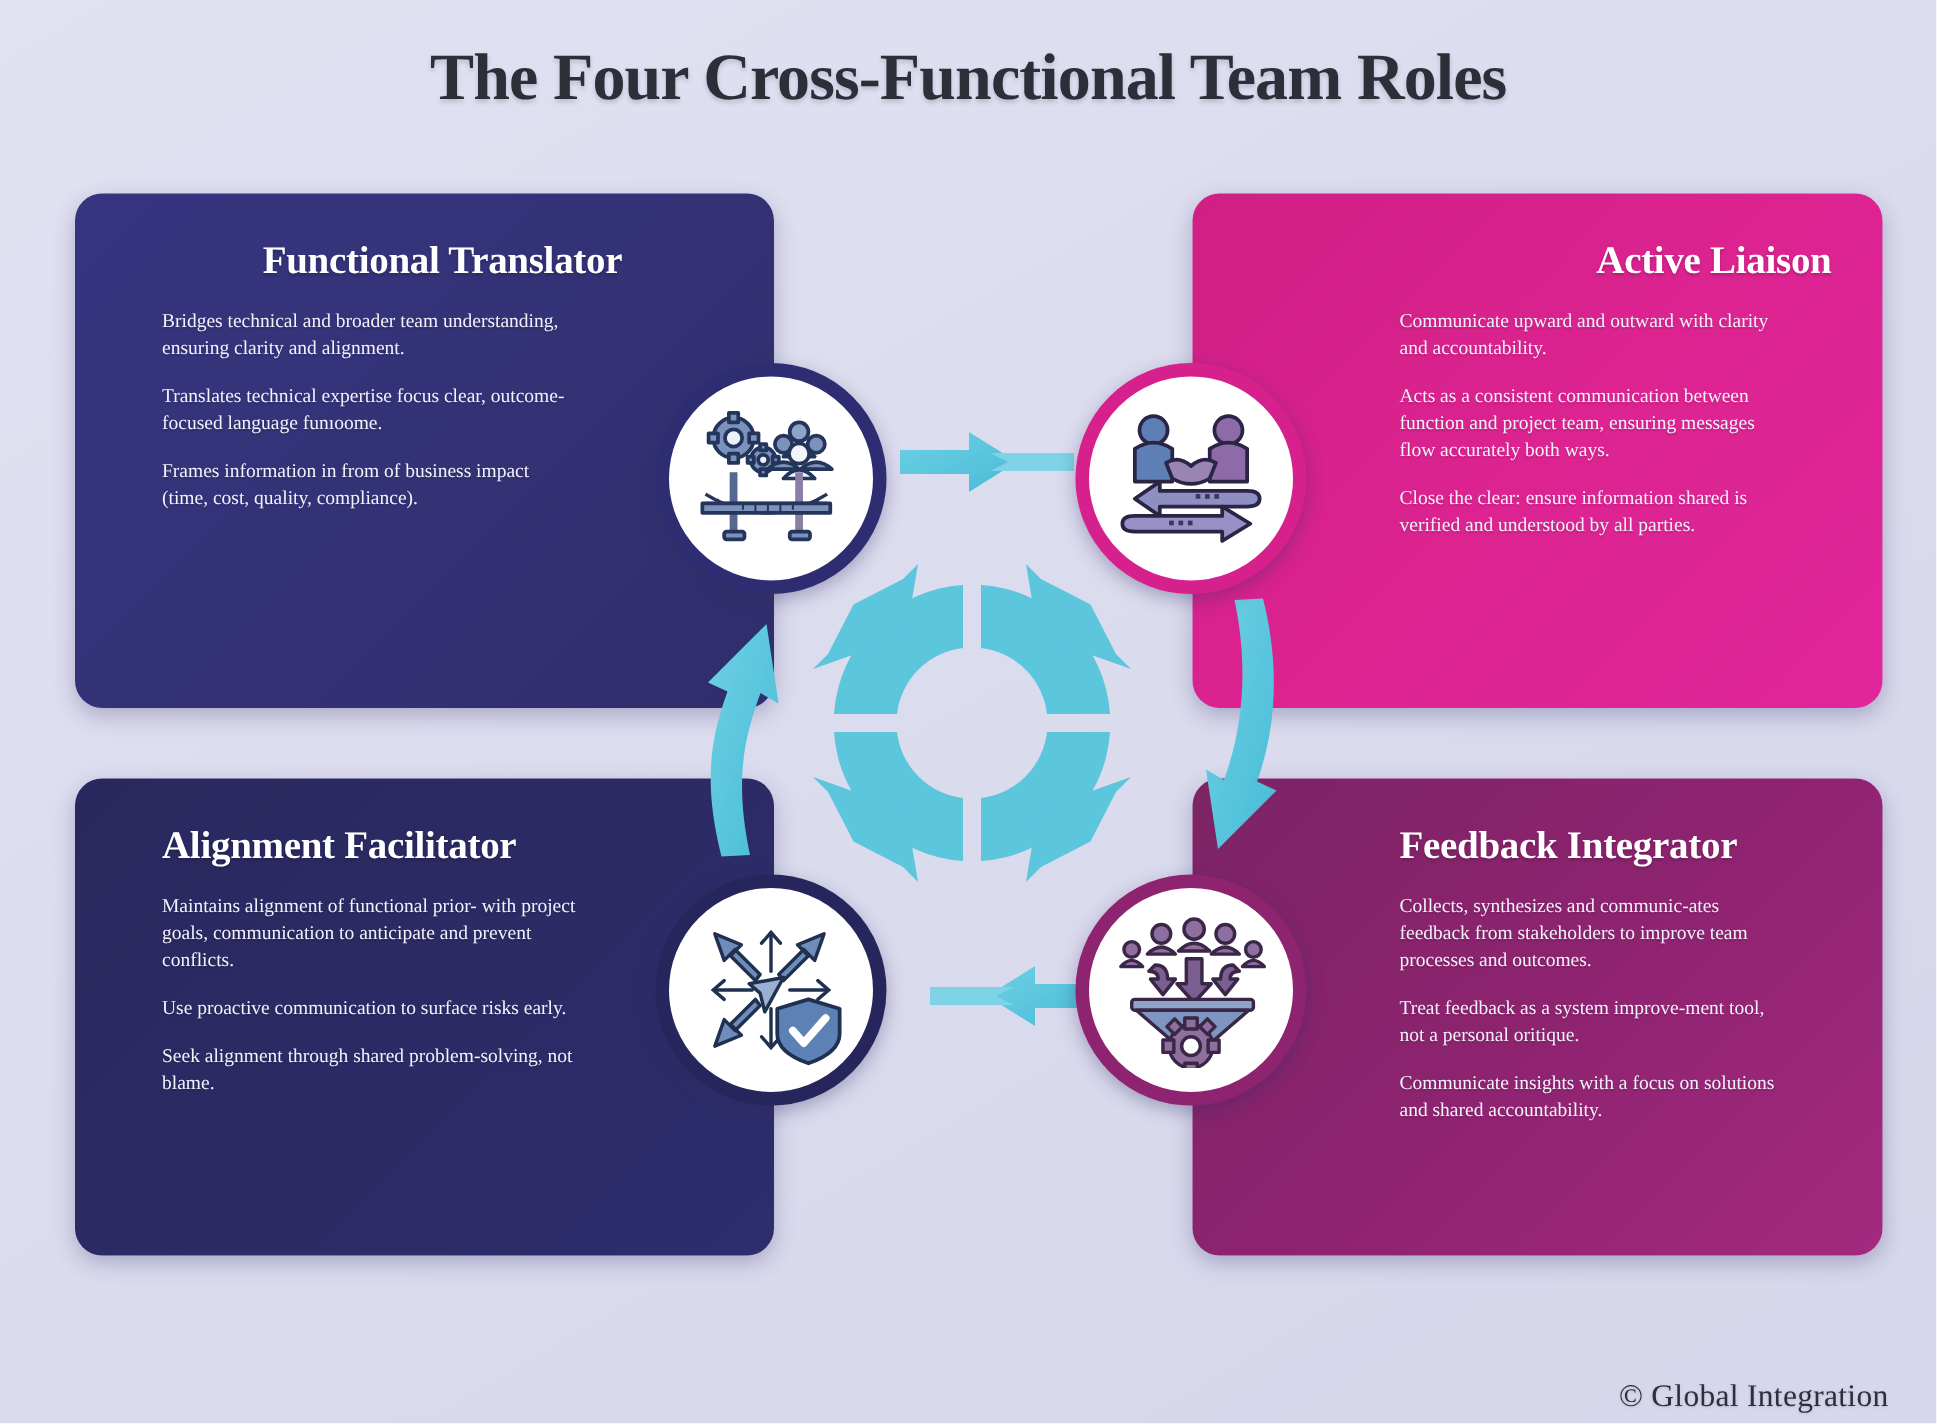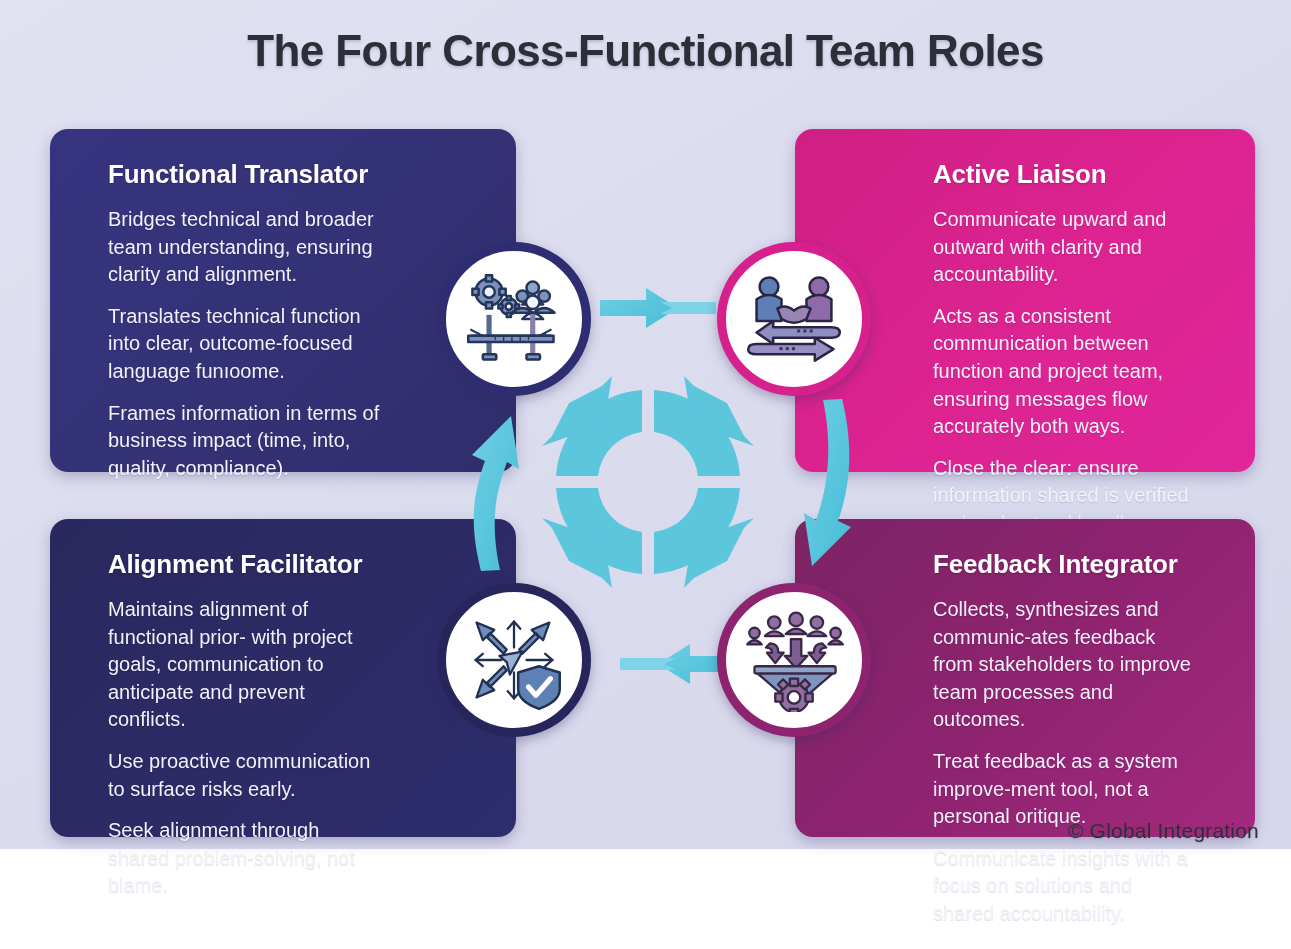--- a/index.html
+++ b/index.html
@@ -3,22 +3,23 @@
 <meta charset="utf-8">
 <style>
   * { box-sizing: border-box; margin: 0; padding: 0; }
   html, body {
     width: 1291px; height: 949px;
     font-family: "Liberation Sans", sans-serif;
     overflow: hidden;
   }
   #stage {
     position: relative;
-    width: 1291px; height: 849px;
+    width: 1291px; height: 949px;
     background: linear-gradient(150deg, #e2e1f2 0%, #dcdcef 45%, #d6d6ec 100%);
+    font-family: Liberation Serif, serif;
   }
 
   
   #title {
     position: absolute;
     top: 26px; left: 0; width: 1291px;
     text-align: center;
     font-size: 44px;
     font-weight: bold;
     color: #2e2e38;
@@ -35,40 +36,40 @@
     box-shadow: 0 5px 14px rgba(60,55,110,0.30);
   }
   .card h2 {
     font-size: 26px;
     font-weight: bold;
     margin-bottom: 16px;
     text-shadow: 0 1px 2px rgba(0,0,0,0.22);
     letter-spacing: -0.2px;
   }
   .card p {
-    font-size: 20px;
+    font-size: 13px;
     line-height: 1.38;
     margin-bottom: 14px;
     color: #f3f1fb;
     text-shadow: 0 1px 1px rgba(0,0,0,0.14);
   }
   .card p:last-child { margin-bottom: 0; }
 
   #card-tl {
     left: 50px; top: 129px; width: 466px; height: 343px;
     background: linear-gradient(135deg, #36347f 0%, #343275 55%, #2f2d6b 100%);
   }
-  #card-tl h2 { padding-left: 24px; }
+  #card-tl h2 { padding-left: 24px; text-align: center; }
   #card-tl p  { padding-left: 24px; padding-right: 98px; }
 
   #card-tr {
     left: 795px; top: 129px; width: 460px; height: 343px;
     background: linear-gradient(135deg, #cf1f84 0%, #dc2390 50%, #e0269a 100%);
   }
-  #card-tr h2 { padding-left: 104px; }
+  #card-tr h2 { padding-left: 104px; text-align: right; }
   #card-tr p  { padding-left: 104px; padding-right: 30px; }
 
   #card-bl {
     left: 50px; top: 519px; width: 466px; height: 318px;
     background: linear-gradient(135deg, #29285e 0%, #2c2b66 55%, #2e2d6d 100%);
   }
   #card-bl h2 { padding-left: 24px; }
   #card-bl p  { padding-left: 24px; padding-right: 98px; }
 
   #card-br {
@@ -114,22 +115,22 @@
 </head>
 <body>
 
 <div id="stage">
 
   <div id="title">The Four Cross-Functional Team Roles</div>
 
   <div class="card" id="card-tl">
     <h2>Functional Translator</h2>
     <p>Bridges technical and broader team understanding, ensuring clarity and alignment.</p>
-    <p>Translates technical function into clear, outcome-focused language funıoome.</p>
-    <p>Frames information in terms of business impact (time, into, quality, compliance).</p>
+    <p>Translates technical expertise focus clear, outcome-focused language funıoome.</p>
+    <p>Frames information in from of business impact (time, cost, quality, compliance).</p>
   </div>
 
   <div class="card" id="card-tr">
     <h2>Active Liaison</h2>
     <p>Communicate upward and outward with clarity and accountability.</p>
     <p>Acts as a consistent communication between function and project team, ensuring messages flow accurately both ways.</p>
     <p>Close the clear: ensure information shared is verified and understood by all parties.</p>
   </div>
 
   <div class="card" id="card-br">

